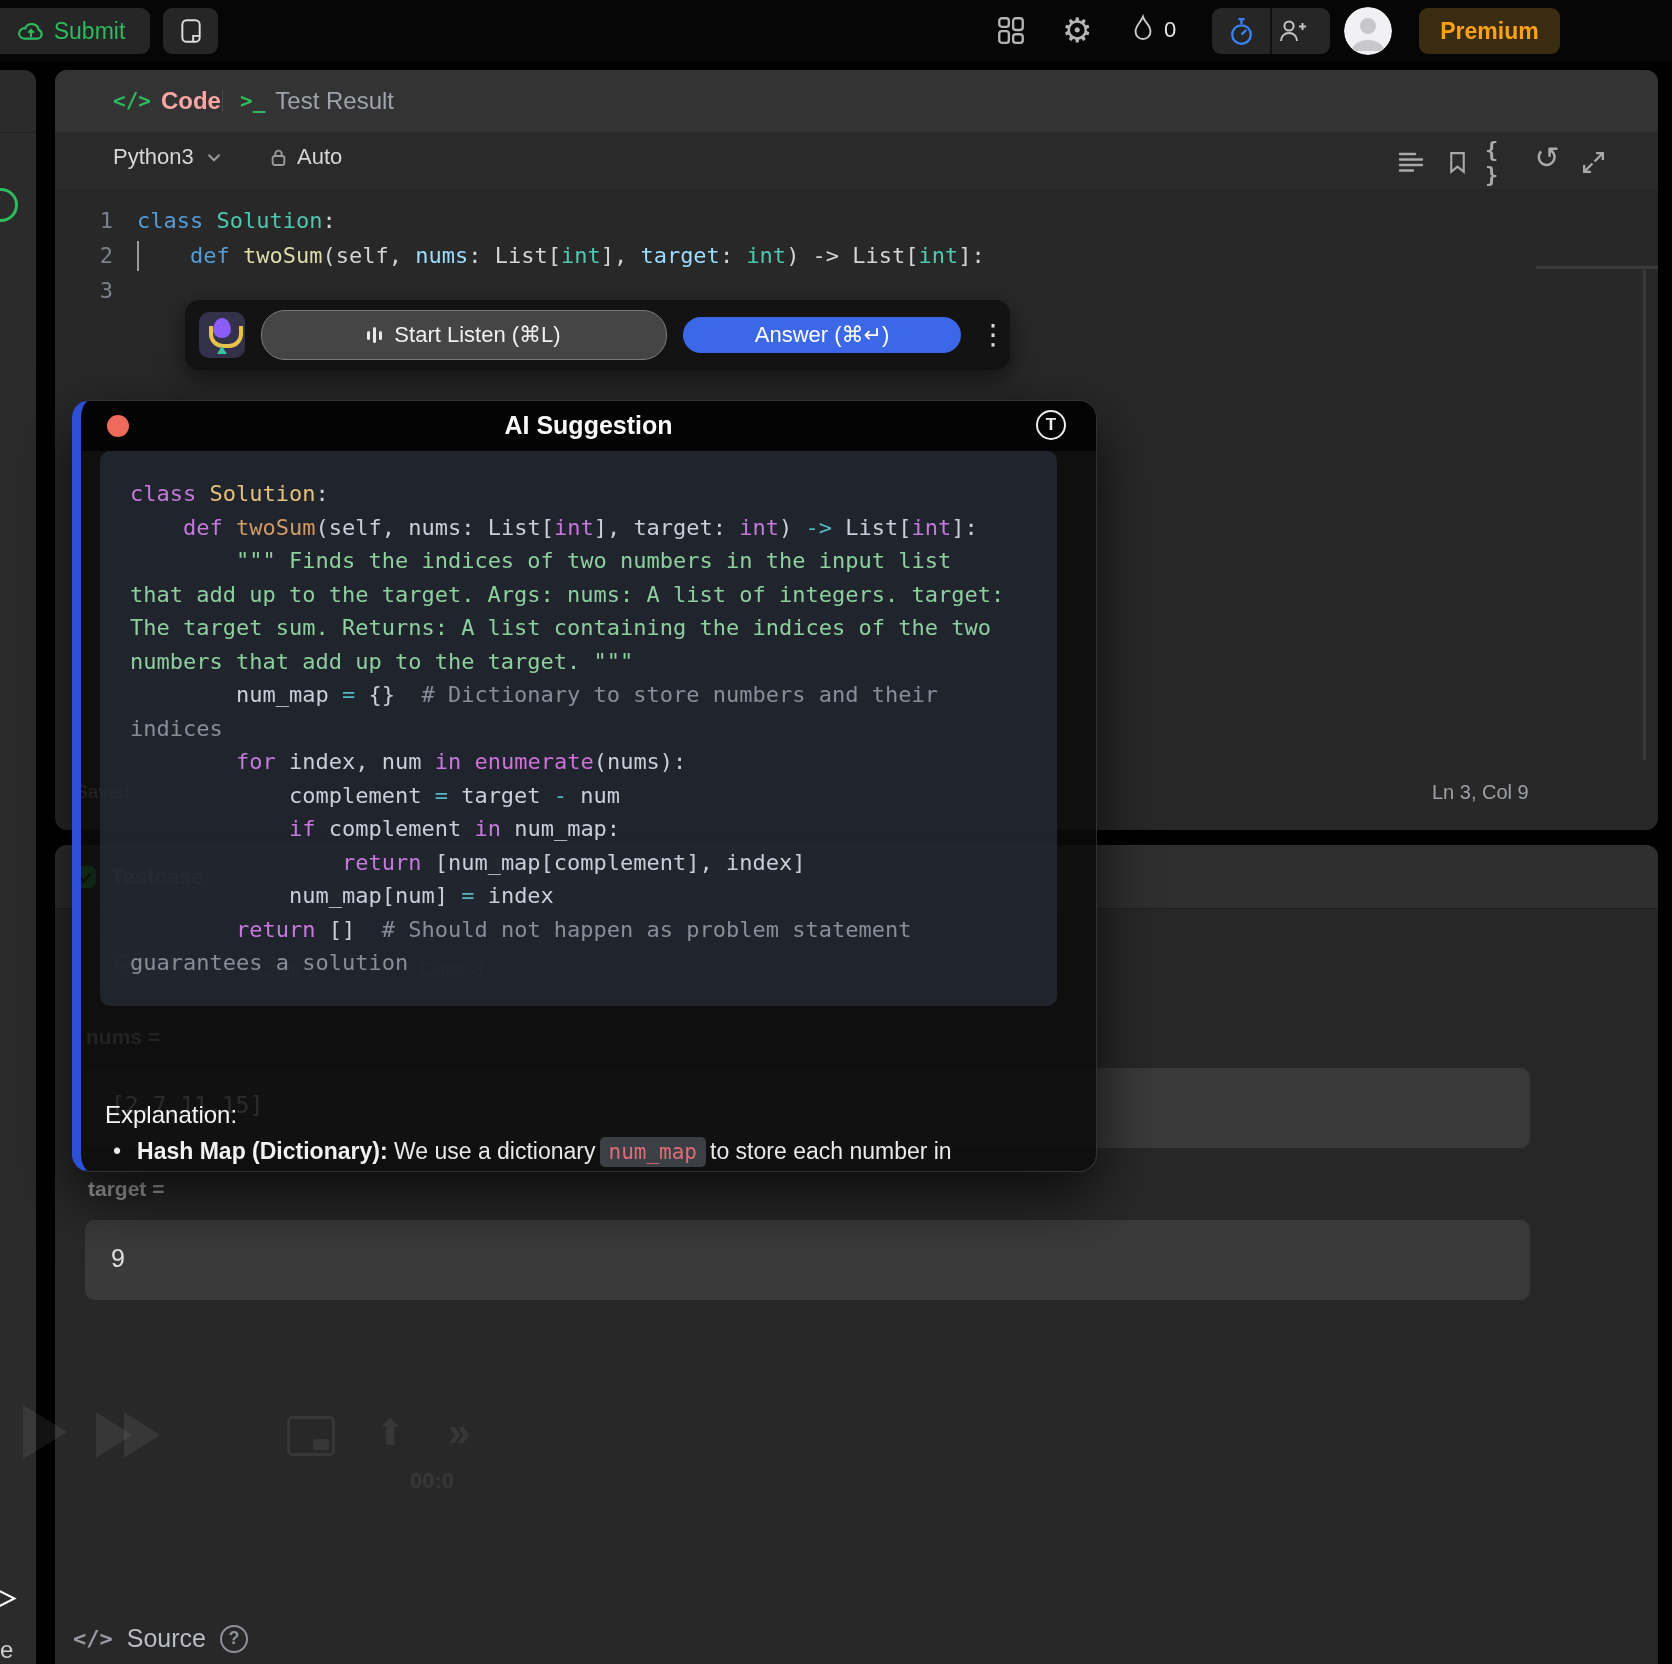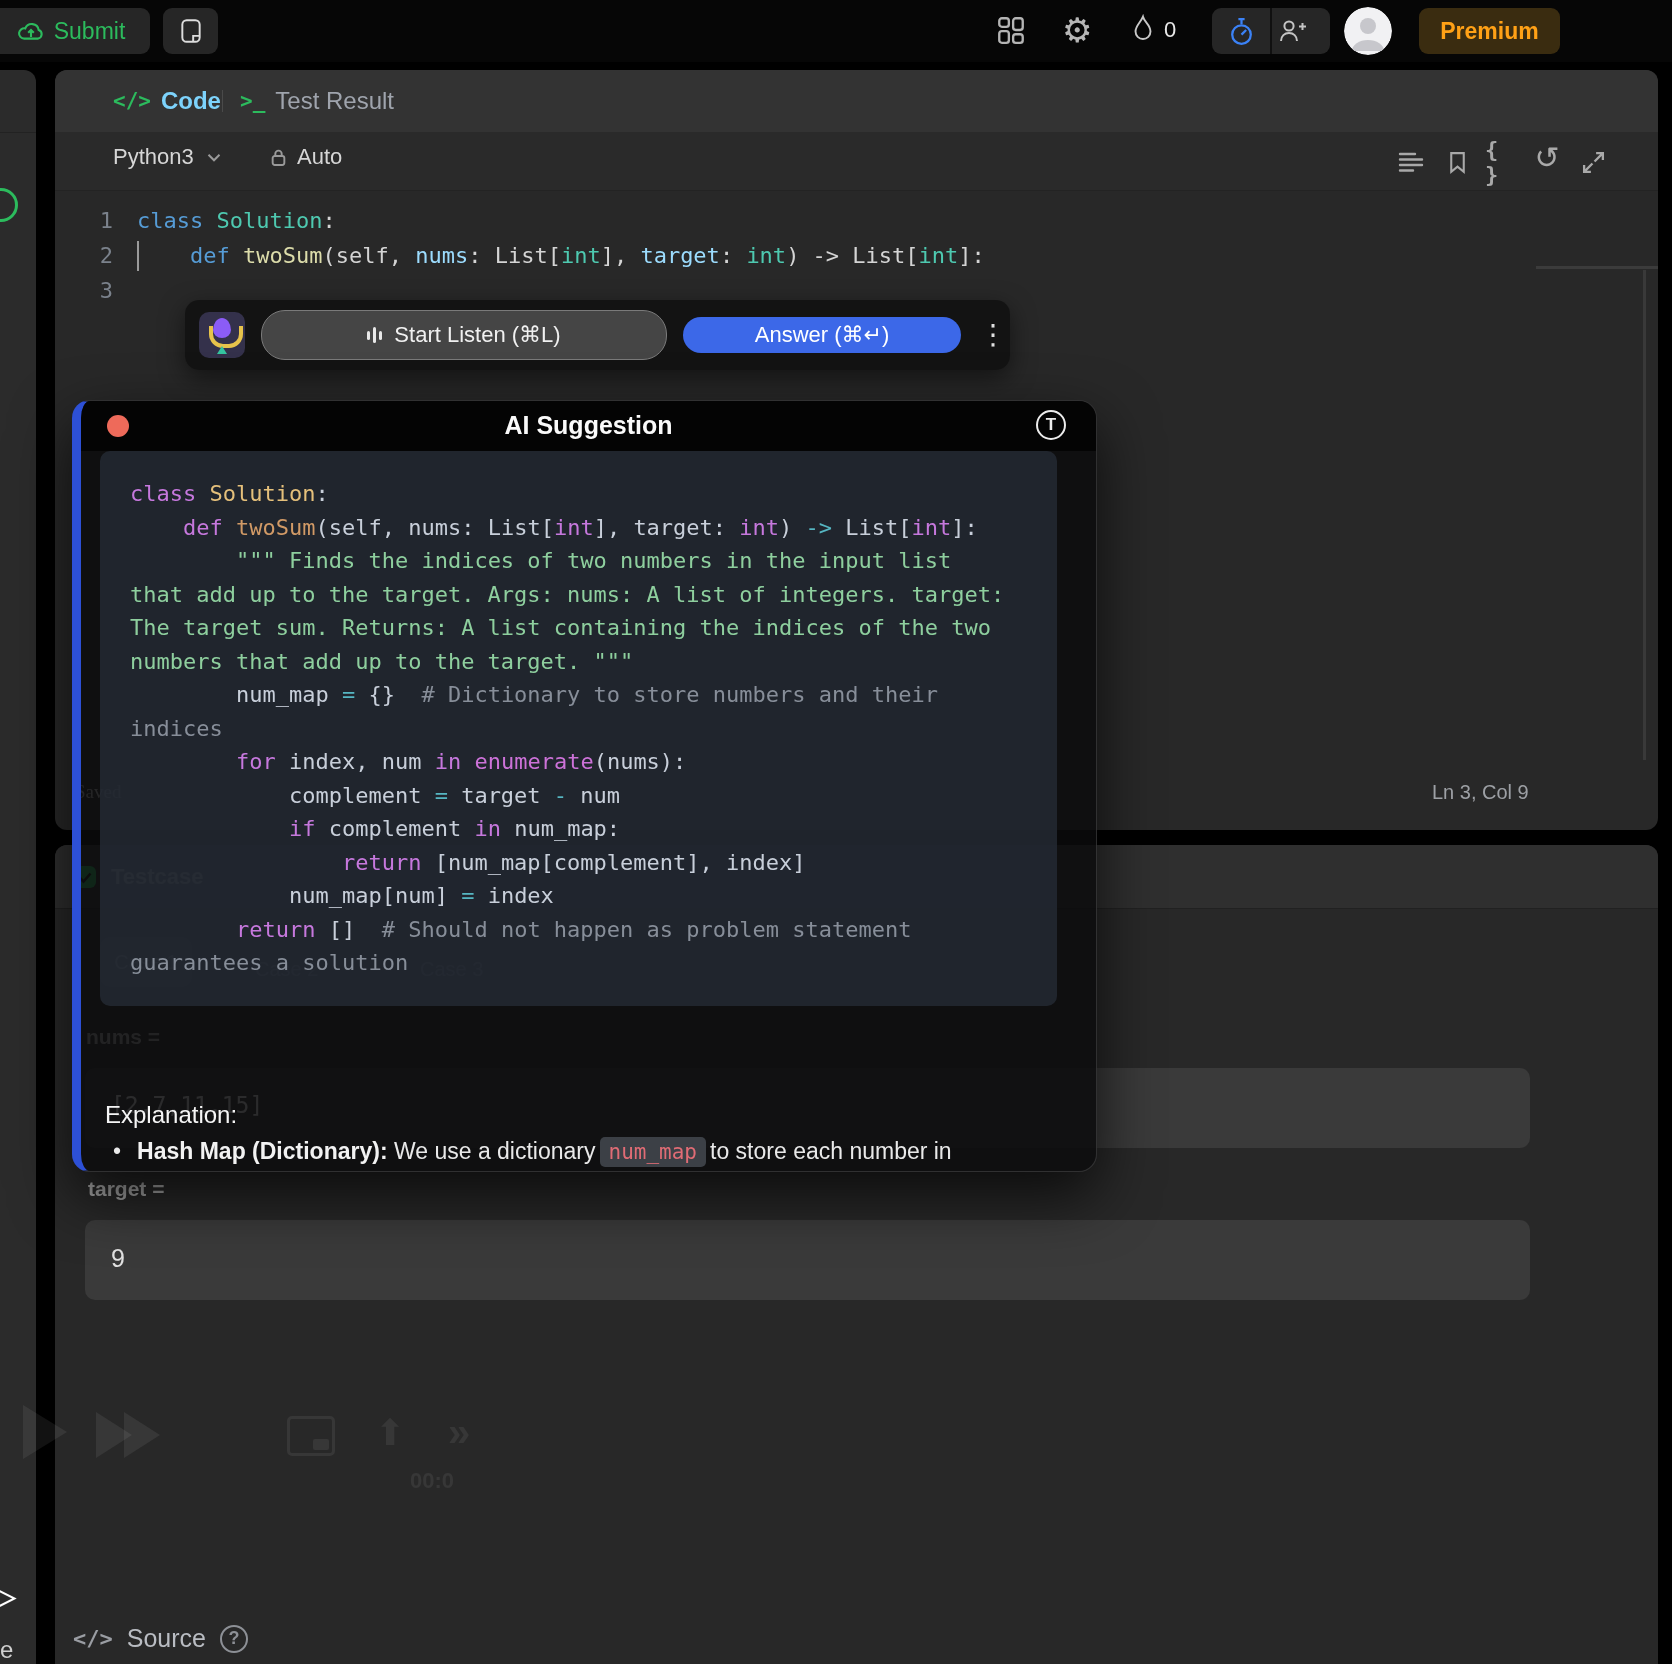--- a/index.html
+++ b/index.html
@@ -21,32 +21,32 @@
   #streak-count{color:#e8e8e8;font-size:22px;margin-left:8px;}
   
   #left-sliver{left:0;top:70px;width:36px;height:1594px;background:#2b2b2b;border-top-right-radius:12px;}
   #left-sliver .hdr-line{position:absolute;left:0;top:62px;width:36px;height:1px;background:#222;}
   #sliver-green-arc{position:absolute;left:-16px;top:118px;width:28px;height:28px;border:3px solid #2cbb5d;border-radius:50%;}
   
   #editor-panel{left:55px;top:70px;width:1603px;height:760px;background:#282828;border-radius:12px;}
   #tabbar{position:absolute;left:0;top:0;width:1603px;height:62px;background:#333333;border-radius:12px 12px 0 0;border-bottom:1px solid #232323;}
   .tab{position:absolute;top:0;height:62px;display:flex;align-items:center;gap:10px;}
   .tab .glyph{font-family:"DejaVu Sans Mono",monospace;color:#2cbb5d;font-size:21px;font-weight:bold;}
-  #tab-code{left:58px;}   #tab-code .lbl{color:#7dd3fc;font-size:24px;font-weight:bold;}
+  #tab-code{left:58px;}   #tab-code .lbl{color:#fca5a5;font-size:24px;font-weight:bold;}
   #tab-divider{position:absolute;left:167px;top:20px;width:1px;height:22px;background:#4a4a4a;}
   #tab-test{left:185px;}  #tab-test .lbl{color:#9fa4ad;font-size:24px;}
   #toolbar{position:absolute;left:0;top:62px;width:1603px;height:58px;background:#2a2a2a;border-bottom:1px solid #232323;}
   #lang-select{position:absolute;left:58px;top:12px;display:flex;align-items:center;gap:12px;color:#d6d6d6;font-size:22px;}
   #auto-group{position:absolute;left:215px;top:12px;display:flex;align-items:center;gap:10px;color:#d6d6d6;font-size:22px;}
   .tool-ic{position:absolute;top:14px;color:#a9a9a9;display:flex;align-items:center;justify-content:center;width:32px;height:32px;}
   #ed-gutter{position:absolute;left:30px;top:133px;width:28px;text-align:right;color:#7b828c;font:22px/35px "DejaVu Sans Mono",monospace;}
   #ed-code{position:absolute;left:82px;top:133px;font:22px/35px "DejaVu Sans Mono",monospace;color:#d4d4d4;}
   .crow{white-space:pre;height:35px;}
   #indent-guide{position:absolute;left:82px;top:171px;width:2px;height:30px;background:#9a9a9a;}
-  #ed-status-saved{position:absolute;left:20px;top:711px;color:#b9b9b9;font-size:19px;font-family:Liberation Serif, serif;}
+  #ed-status-saved{position:absolute;left:20px;top:711px;color:#b9b9b9;font-size:19px;}
   #ed-status-pos{position:absolute;left:1377px;top:711px;color:#9da0a5;font-size:20px;}
   #ed-scroll-v{position:absolute;left:1588px;top:200px;width:3px;height:490px;background:#424242;opacity:.65;}
   #ed-scroll-h{position:absolute;left:1481px;top:196px;width:122px;height:3px;background:#4a4a4a;opacity:.55;}
   
   .tk-kw{color:#569cd6}.tk-ty{color:#4ec9b0}.tk-fn{color:#dcdcaa}.tk-pm{color:#9cdcfe}.tk-pl{color:#d4d4d4}
   
   .tk-pkw{color:#c678dd}.tk-pty{color:#e5c07b}.tk-pfn{color:#d19a66}.tk-pk2{color:#c678dd}
   .tk-pop{color:#56b6c2}.tk-pstr{color:#8ecf9e}.tk-pcom{color:#878e99}.tk-pp{color:#c8cfda}.tk-pfn2{color:#cc72d8}
   
   #listen-bar{left:185px;top:300px;width:825px;height:70px;background:rgba(18,18,18,.93);border-radius:14px;display:flex;align-items:center;z-index:30;box-shadow:0 8px 24px rgba(0,0,0,.5);}

